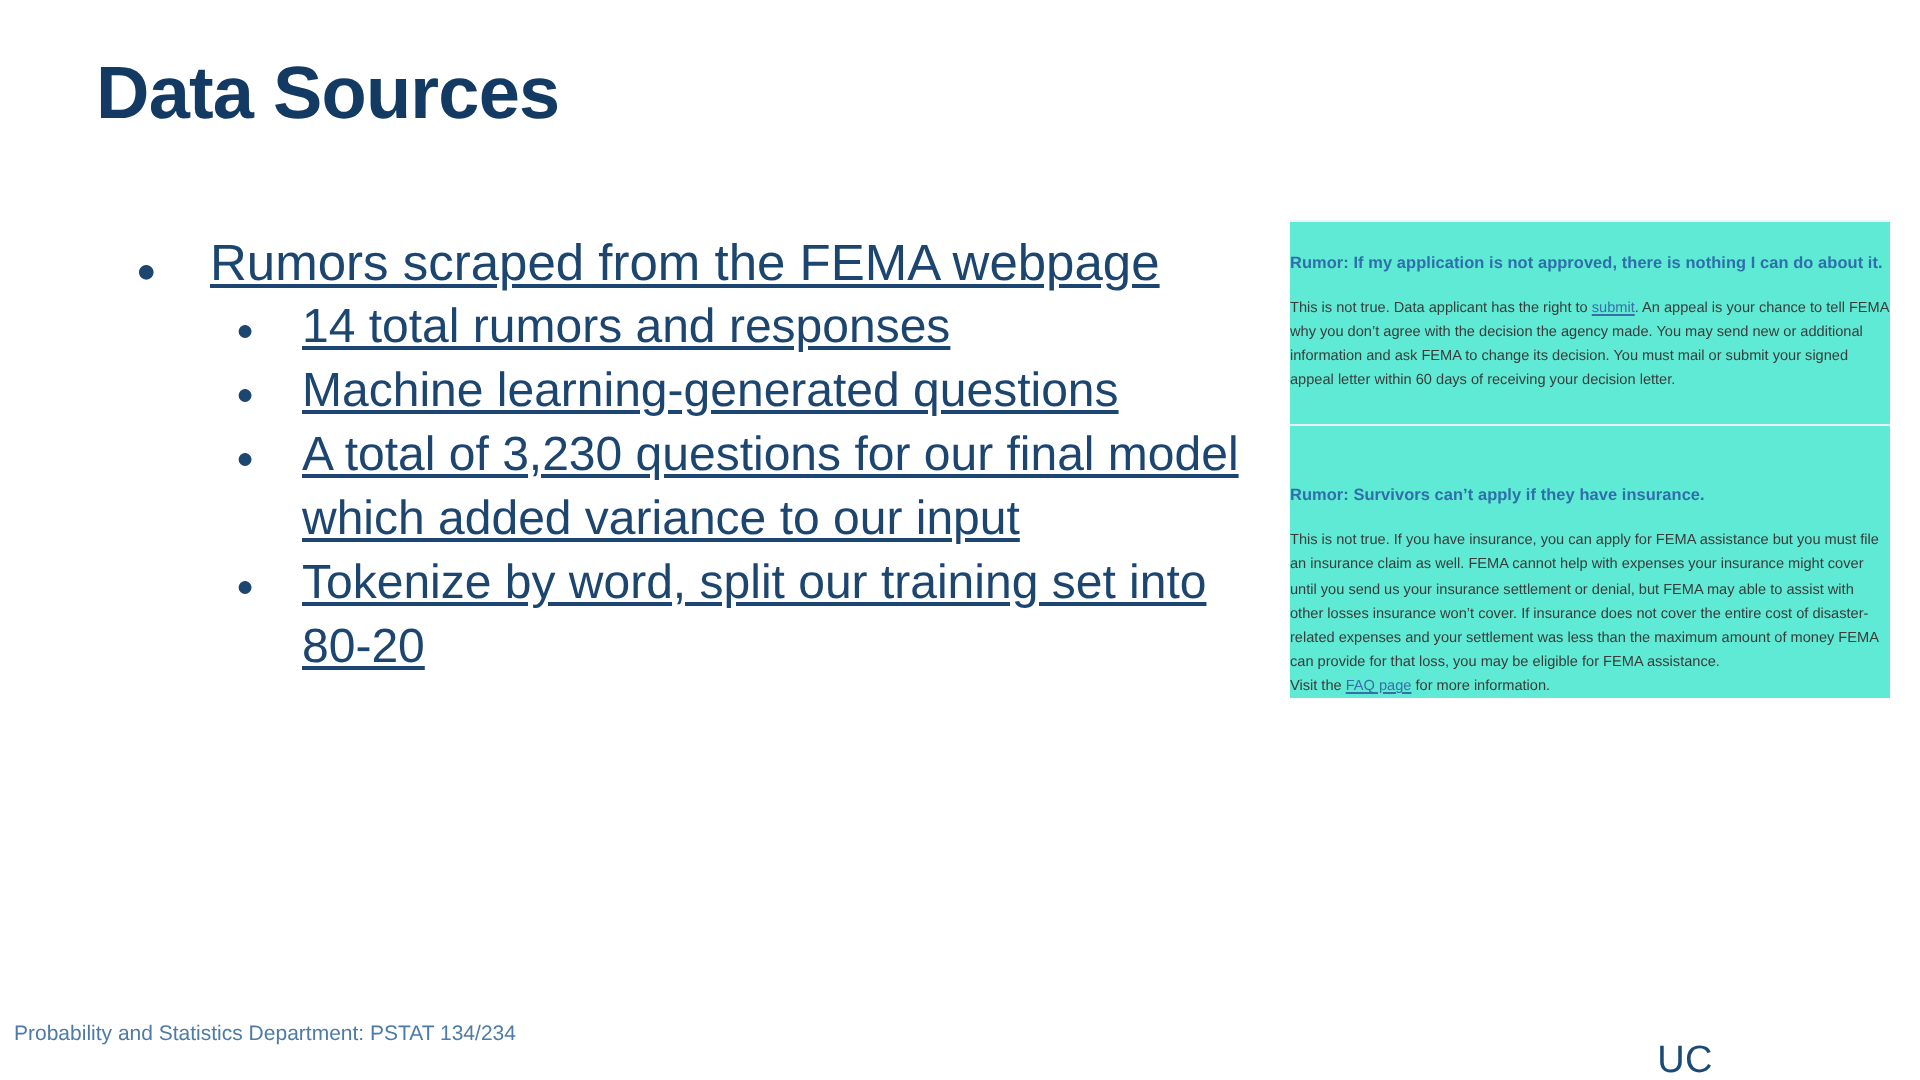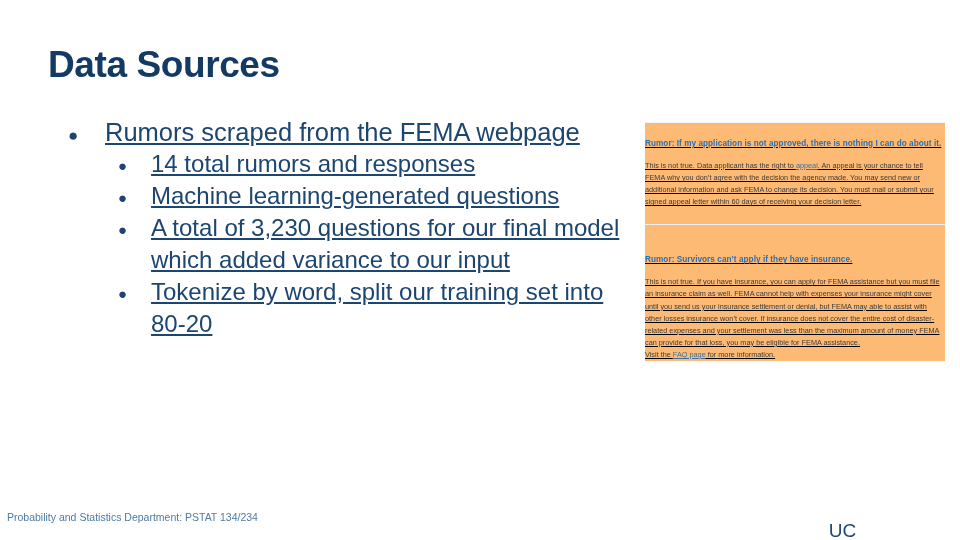--- a/index.html
+++ b/index.html
@@ -20,21 +20,21 @@
   .slide {
     position: absolute;
     inset: 0;
     background: #ffffff;
   }
 
   
   .slide-title {
     position: absolute;
     left: 48px;
-    top: 44px;
+    top: 26px;
     font-size: 37px;
     font-weight: bold;
     letter-spacing: -0.4px;
     color: #123a63;
     line-height: 1.15;
     white-space: nowrap;
   }
 
   
   .body-list {
@@ -84,24 +84,23 @@
   }
   .lvl2 .bullet-text {
     font-size: 24px;
     line-height: 32px;
   }
 
   
   .fema-panel {
     position: absolute;
     left: 645px;
-    top: 122px;
+    top: 110px;
     width: 300px;
-    background: #fdba74;
-    text-decoration: underline;
+    background: #5eead4;
   }
   .fema-divider {
     height: 1px;
     width: 100%;
     background: #edeef5;
   }
   .fema-divider.top {
     background: #f1f2f7;
   }
   .fema-block {
@@ -208,21 +207,21 @@
 
   </div>
 
   <div class="fema-panel">
 
     <div class="fema-divider top"></div>
 
     <div class="fema-block first">
       <div class="fema-heading">Rumor: If my application is not approved, there is nothing I can do about it.</div>
       <p class="fema-para">
-        <span>This is not true. Data applicant has the right to </span><a class="fema-link" href="#">appeal</a><span>. An appeal is your chance to tell FEMA why you don’t agree with the decision the agency made. You may send new or additional information and ask FEMA to change its decision. You must mail or submit your signed appeal letter within 60 days of receiving your decision letter.</span>
+        <span>This is not true. Data applicant has the right to </span><a class="fema-link" href="#">submit</a><span>. An appeal is your chance to tell FEMA why you don’t agree with the decision the agency made. You may send new or additional information and ask FEMA to change its decision. You must mail or submit your signed appeal letter within 60 days of receiving your decision letter.</span>
       </p>
       <div class="fema-spacer-bottom"></div>
     </div>
 
     <div class="fema-divider"></div>
 
     <div class="fema-block second">
       <div class="fema-heading">Rumor: Survivors can’t apply if they have insurance.</div>
       <p class="fema-para">
         <span>This is not true. If you have insurance, you can apply for FEMA assistance but you must file an insurance claim as well. FEMA cannot help with expenses your insurance might cover until you send us your insurance settlement or denial, but FEMA may able to assist with other losses insurance won’t cover. If insurance does not cover the entire cost of disaster-related expenses and your settlement was less than the maximum amount of money FEMA can provide for that loss, you may be eligible for FEMA assistance.</span>

